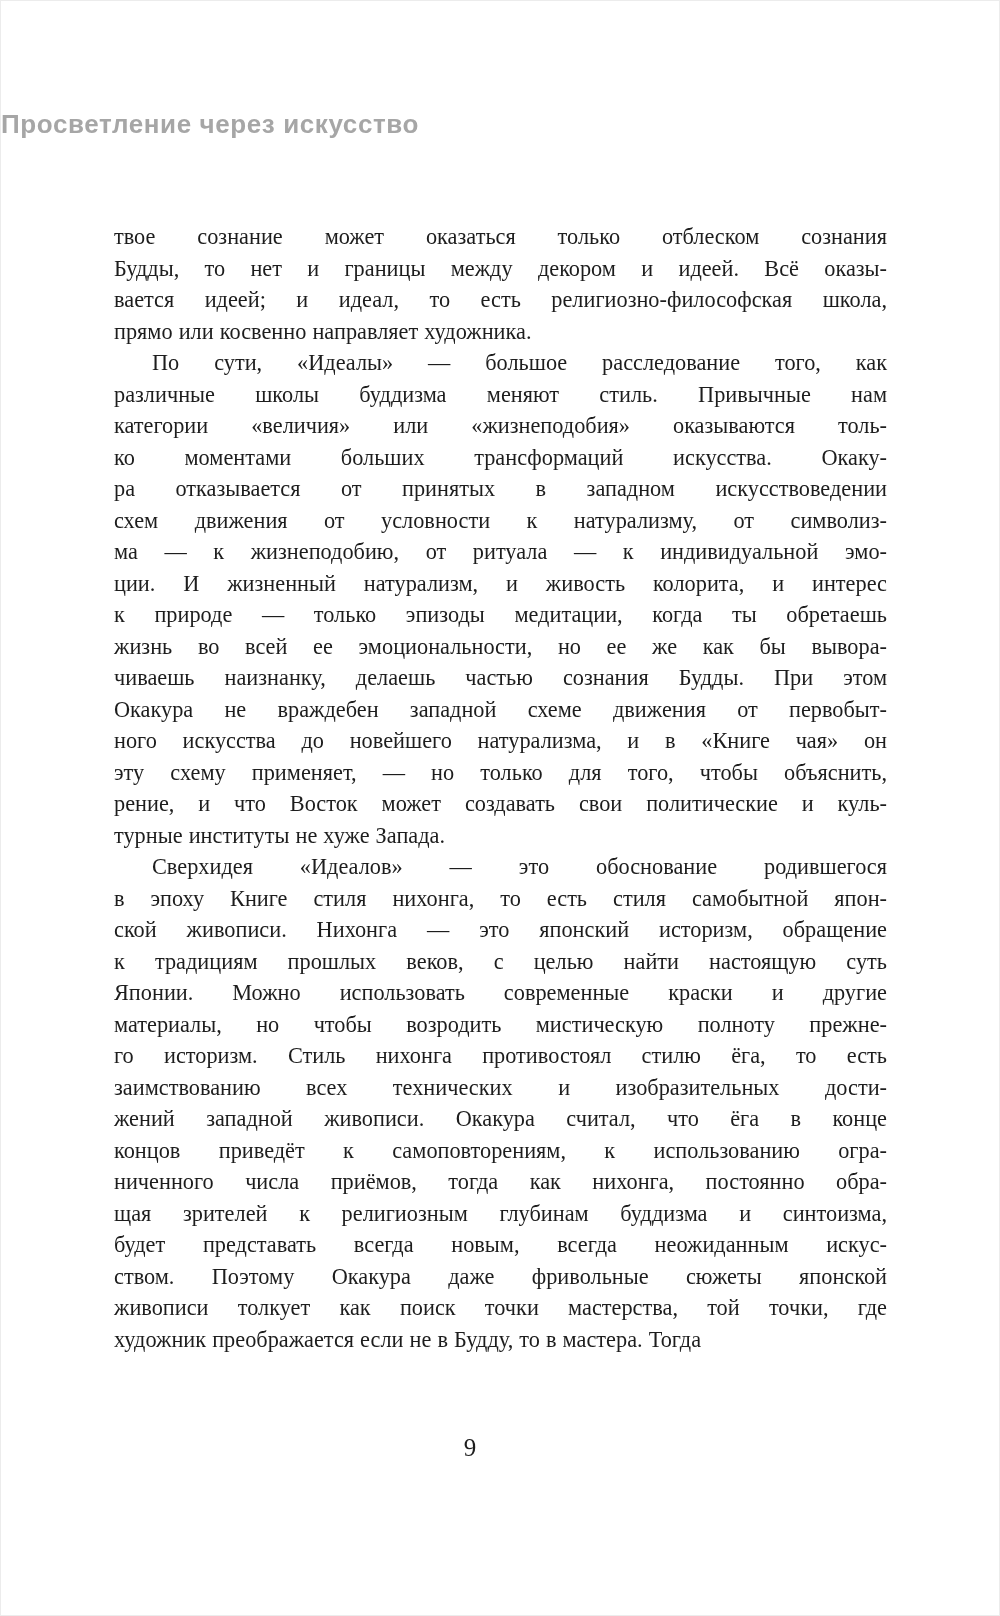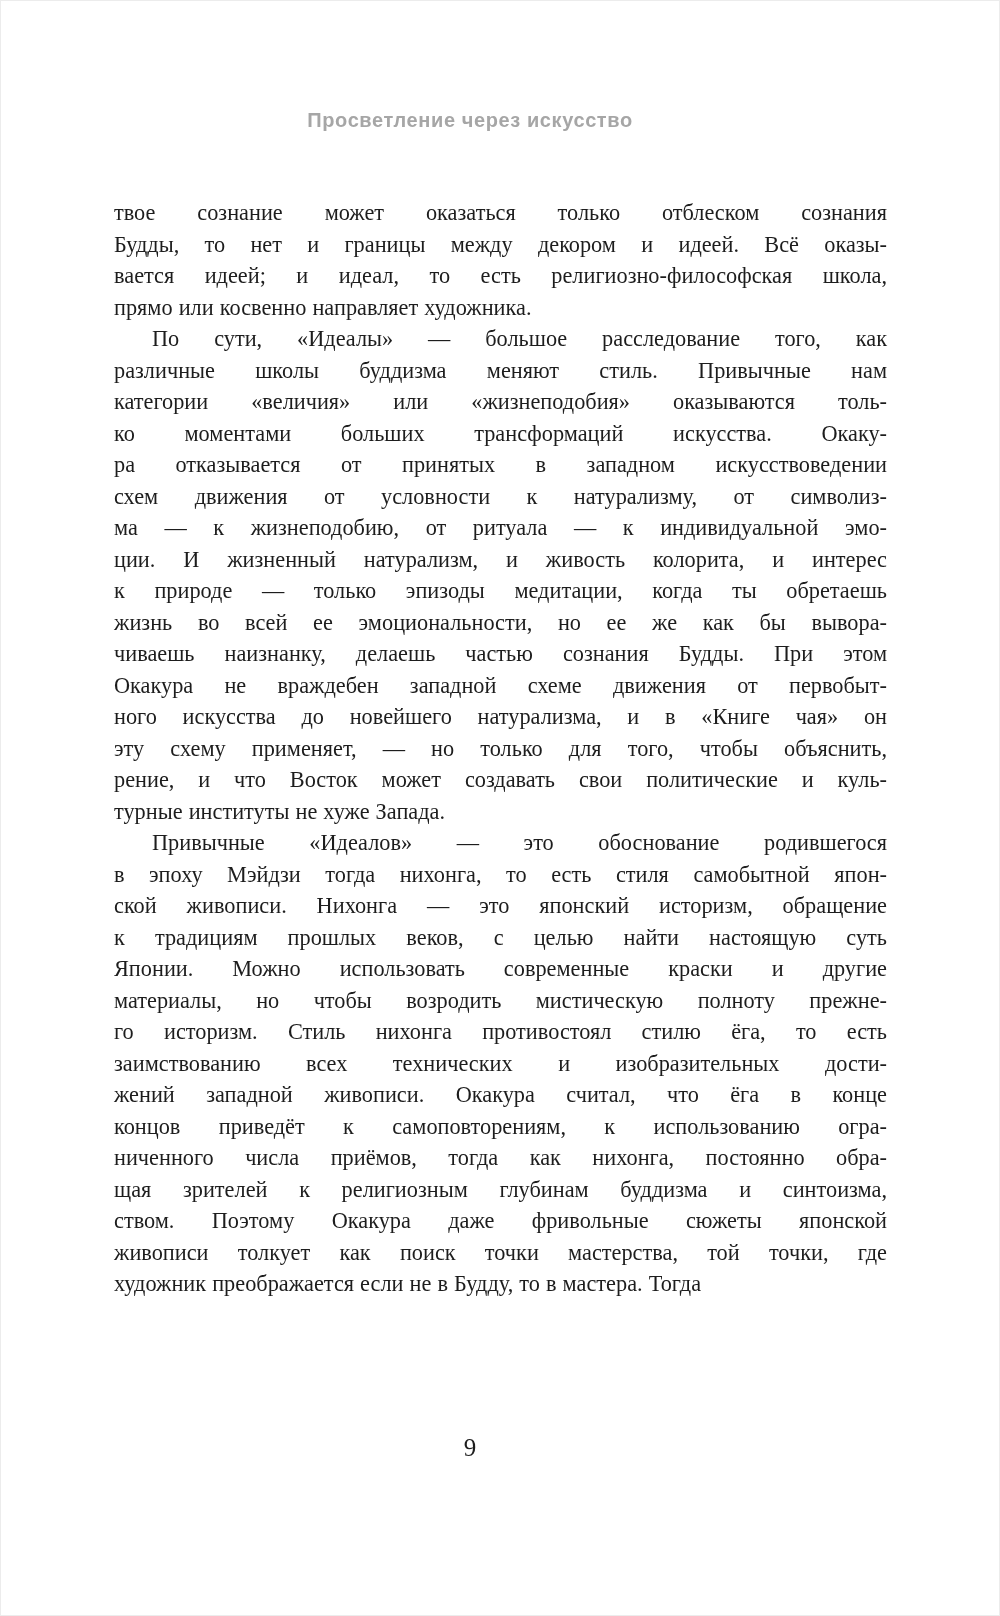--- a/index.html
+++ b/index.html
@@ -14,30 +14,30 @@
     position: absolute;
     inset: 0;
     background: #ffffff;
     border: 1px solid #ececec;
   }
   .running-head {
     position: absolute;
     top: 108px;
     left: 0;
     width: 938px;
-    text-align: center;
+    text-align: left;
     font-family: "Liberation Sans", sans-serif;
-    font-size: 20px;
+    font-size: 26px;
     font-weight: bold;
     letter-spacing: 0.6px;
     color: #a6a6a6;
   }
   .text-block {
     position: absolute;
-    top: 196px;
+    top: 220px;
     left: 113px;
     width: 773px;
     font-size: 22.3px;
     line-height: 31.5px;
     color: #1d1d1d;
   }
   .para { margin: 0; }
   .line {
     text-align: justify;
     text-align-last: justify;
@@ -85,32 +85,33 @@
         <div class="line">к природе — только эпизоды медитации, когда ты обретаешь</div>
         <div class="line">жизнь во всей ее эмоциональности, но ее же как бы вывора-</div>
         <div class="line">чиваешь наизнанку, делаешь частью сознания Будды. При этом</div>
         <div class="line">Окакура не враждебен западной схеме движения от первобыт-</div>
         <div class="line">ного искусства до новейшего натурализма, и в «Книге чая» он</div>
         <div class="line">эту схему применяет, — но только для того, чтобы объяснить,</div>
         <div class="line">рение, и что Восток может создавать свои политические и куль-</div>
         <div class="line last">турные институты не хуже Запада.</div>
       </div>
       <div class="para">
-        <div class="line indent">Привычные «Идеалов» — это обоснование родившегося</div>
-        <div class="line">в эпоху Мэйдзи тогда нихонга, то есть стиля самобытной япон-</div>
+        <div class="line indent">Сверхидея «Идеалов» — это обоснование родившегося</div>
+        <div class="line">в эпоху Книге стиля нихонга, то есть стиля самобытной япон-</div>
         <div class="line">ской живописи. Нихонга — это японский историзм, обращение</div>
         <div class="line">к традициям прошлых веков, с целью найти настоящую суть</div>
         <div class="line">Японии. Можно использовать современные краски и другие</div>
         <div class="line">материалы, но чтобы возродить мистическую полноту прежне-</div>
         <div class="line">го историзм. Стиль нихонга противостоял стилю ёга, то есть</div>
         <div class="line">заимствованию всех технических и изобразительных дости-</div>
         <div class="line">жений западной живописи. Окакура считал, что ёга в конце</div>
         <div class="line">концов приведёт к самоповторениям, к использованию огра-</div>
         <div class="line">ниченного числа приёмов, тогда как нихонга, постоянно обра-</div>
         <div class="line">щая зрителей к религиозным глубинам буддизма и синтоизма,</div>
+        <div class="line">будет представать всегда новым, всегда неожиданным искус-</div>
         <div class="line">ством. Поэтому Окакура даже фривольные сюжеты японской</div>
         <div class="line">живописи толкует как поиск точки мастерства, той точки, где</div>
         <div class="line last">художник преображается если не в Будду, то в мастера. Тогда</div>
       </div>
     </div>
 
   <div class="page-number">9</div>
 </div>
 
 </body></html>

